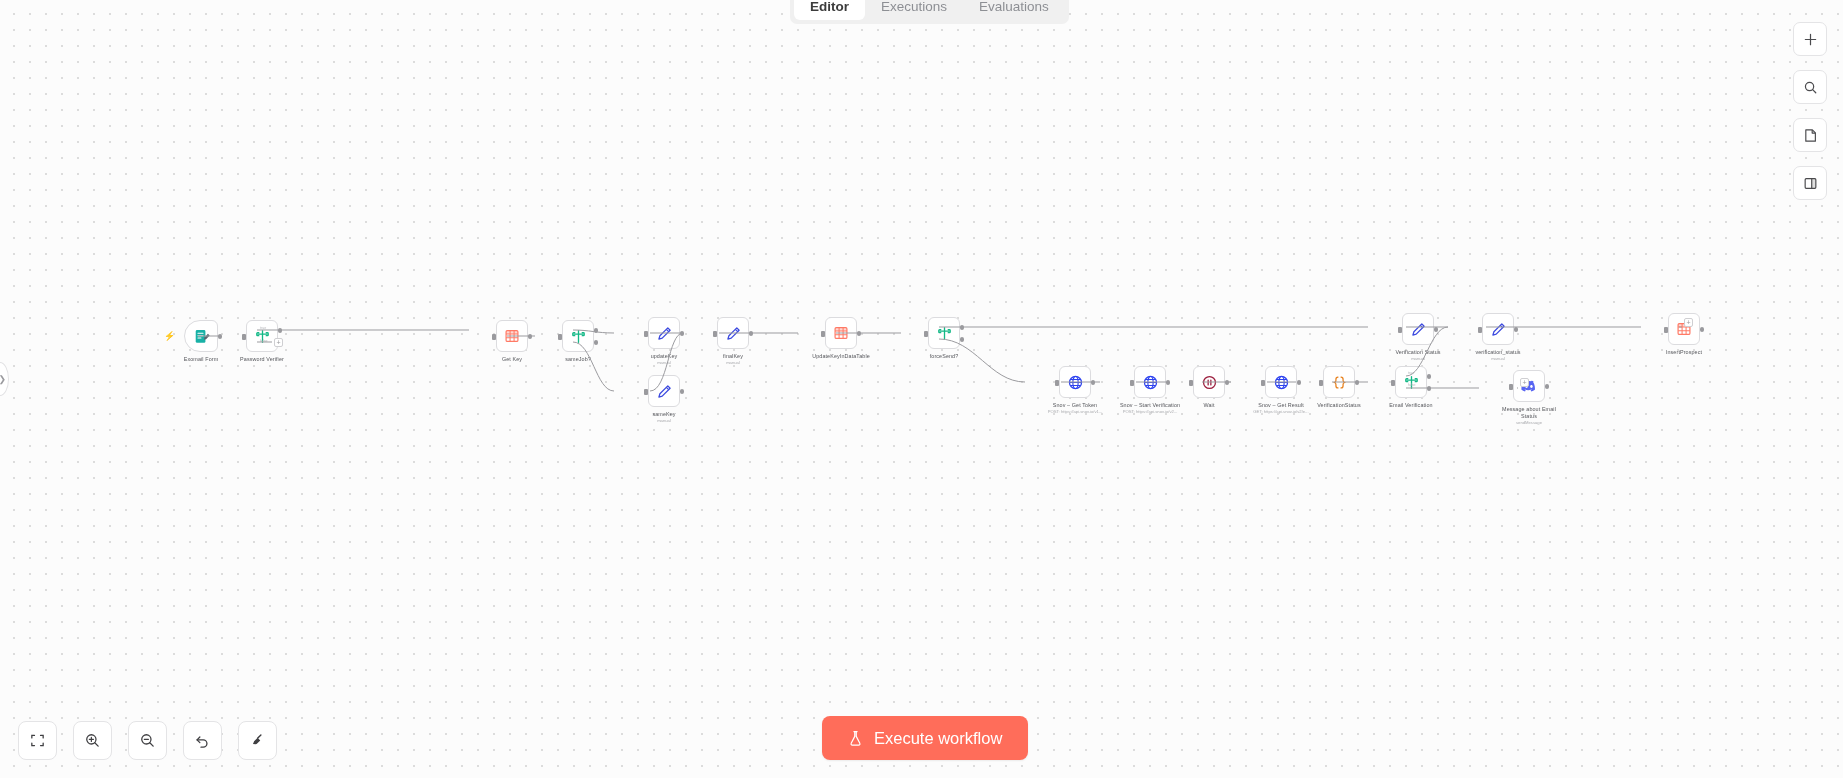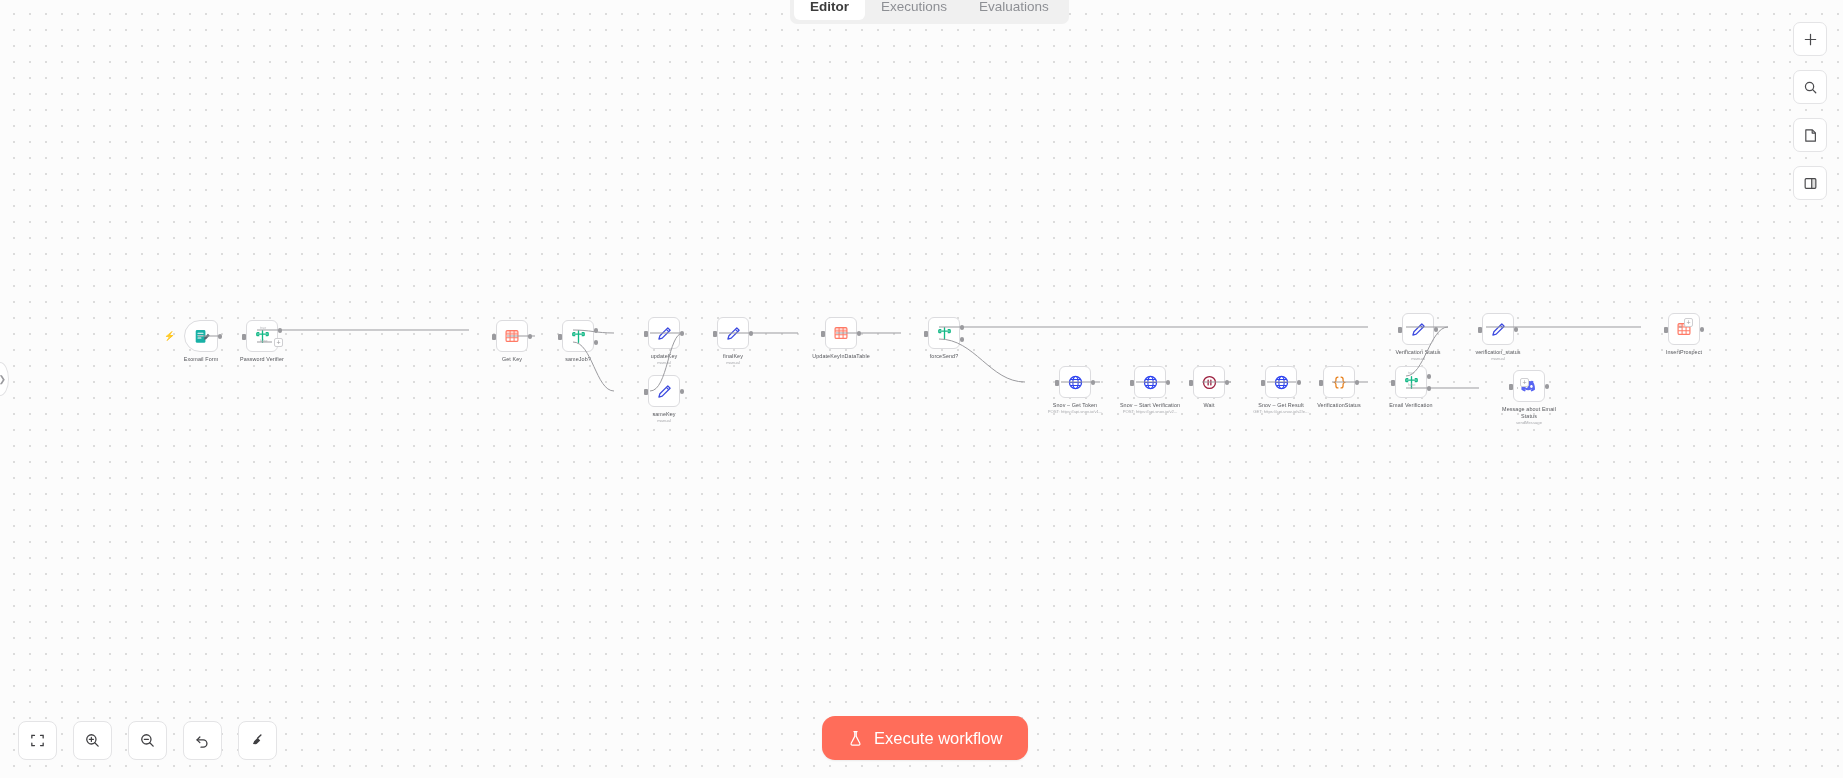--- a/index.html
+++ b/index.html
@@ -71,21 +71,21 @@
     cursor: pointer;
     color: #3f3f42;
   }
 
   
   #execute-btn {
     position: absolute; left: 822px; bottom: 18px;
     height: 44px;
     background: #ff6d5a;
     color: #fff;
-    border: none; border-radius: 13px;
+    border: none; border-radius: 8px;
     display: flex; align-items: center; gap: 11px;
     padding: 0 26px;
     font-size: 16.5px;
     font-family: "Liberation Sans", sans-serif;
     cursor: pointer;
     z-index: 30;
     box-shadow: 0 1px 2px rgba(0,0,0,.07);
   }
   #execute-label { line-height: 1; }
 

